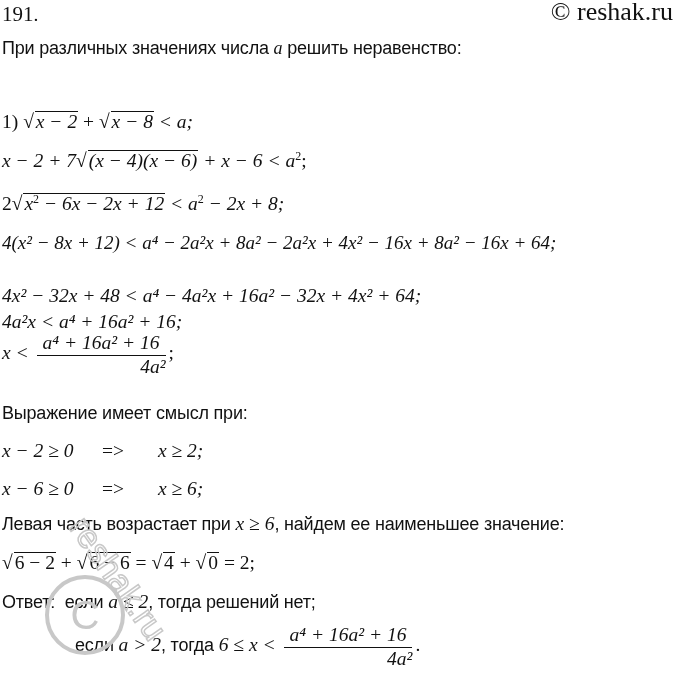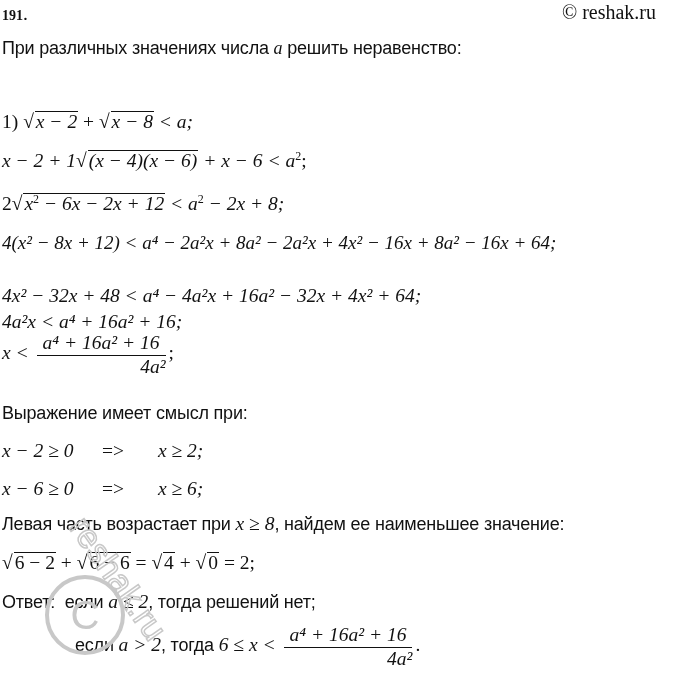--- a/index.html
+++ b/index.html
@@ -1,20 +1,20 @@
 <!DOCTYPE html>
 <html><head>
 <meta charset="utf-8">
 <style>
   html, body { margin:0; padding:0; background:#ffffff; }
   body { width:677px; height:673px; position:relative; overflow:hidden;
          font-family:"Liberation Serif","DejaVu Serif",serif; color:#111; }
   .ln { position:absolute; left:2px; white-space:nowrap; font-size:19.5px; line-height:24px; }
-  .num { font-weight:bold; font-size:14px; }
-  .brand { position:absolute; right:21px; top:0px; font-size:20px; line-height:24px; }
+  .num { font-weight:normal; font-size:21px; }
+  .brand { position:absolute; right:4px; top:0px; font-size:26px; line-height:24px; }
   .txt { font-family:"Liberation Sans","DejaVu Sans",sans-serif; font-size:18px; letter-spacing:-0.2px; }
   i.v { font-style:italic; }
   sup { font-size:12px; vertical-align:7px; line-height:0; }
   .sqrt { display:inline-block; position:relative; }
   .sqrt .rad { display:inline-block; border-top:1.4px solid #111; padding:0 1px; margin-left:1px; line-height:20px; }
   .sqrt .sym { display:inline-block; }
   .frac { display:inline-block; vertical-align:middle; text-align:right; margin:0 3px; }
   .frac .n { display:block; border-bottom:1.4px solid #111; padding:0 6px 1px; line-height:22px; }
   .frac .d { display:block; line-height:22px; }
   .wm { position:absolute; left:40px; top:505px; width:150px; height:180px; pointer-events:none; }
@@ -29,21 +29,21 @@
 
 <div class="ln txt" style="top:36px;text-align:right;">
   <span>При различных значениях числа </span><i class="v" style="font-family:'Liberation Serif',serif;">a</i><span> решить неравенство:</span>
 </div>
 
 <div class="ln" style="top:110px;">
   <span>1) </span><span class="sqrt"><span class="sym">√</span><span class="rad"><i>x − 2</i></span></span><span> + </span><span class="sqrt"><span class="sym">√</span><span class="rad"><i>x − 8</i></span></span><i> &lt; a;</i>
 </div>
 
 <div class="ln" style="top:149px;">
-  <i>x − 2 + 1</i><span class="sqrt"><span class="sym">√</span><span class="rad"><i>(x − 4)(x − 6)</i></span></span><i> + x − 6 &lt; a</i><sup>2</sup><span>;</span>
+  <i>x − 2 + 7</i><span class="sqrt"><span class="sym">√</span><span class="rad"><i>(x − 4)(x − 6)</i></span></span><i> + x − 6 &lt; a</i><sup>2</sup><span>;</span>
 </div>
 
 <div class="ln" style="top:192px;">
   <span>2</span><span class="sqrt"><span class="sym">√</span><span class="rad"><i>x</i><sup>2</sup><i> − 6x − 2x + 12</i></span></span><i> &lt; a</i><sup>2</sup><i> − 2x + 8;</i>
 </div>
 
 <div class="ln" style="top:231px;font-size:19px;"><i>4(x² − 8x + 12) &lt; a⁴ − 2a²x + 8a² − 2a²x + 4x² − 16x + 8a² − 16x + 64;</i></div>
 
 <div class="ln" style="top:284px;"><i>4x² − 32x + 48 &lt; a⁴ − 4a²x + 16a² − 32x + 4x² + 64;</i></div>
 
@@ -55,21 +55,21 @@
 
 <div class="ln txt" style="top:401px;">Выражение имеет смысл при:</div>
 <div class="ln" style="top:439px;">
   <i style="display:inline-block;width:100px;">x − 2 ≥ 0</i><span style="display:inline-block;width:56px;">=&gt;</span><i>x ≥ 2;</i>
 </div>
 <div class="ln" style="top:477px;">
   <i style="display:inline-block;width:100px;">x − 6 ≥ 0</i><span style="display:inline-block;width:56px;">=&gt;</span><i>x ≥ 6;</i>
 </div>
 
 <div class="ln" style="top:512px;">
-  <span class="txt">Левая часть возрастает при </span><i>x ≥ 8</i><span class="txt">, найдем ее наименьшее значение:</span>
+  <span class="txt">Левая часть возрастает при </span><i>x ≥ 6</i><span class="txt">, найдем ее наименьшее значение:</span>
 </div>
 <div class="ln" style="top:551px;">
   <span class="sqrt"><span class="sym">√</span><span class="rad">6 − 2</span></span><span> + </span><span class="sqrt"><span class="sym">√</span><span class="rad">6 − 6</span></span><span> = </span><span class="sqrt"><span class="sym">√</span><span class="rad">4</span></span><span> + </span><span class="sqrt"><span class="sym">√</span><span class="rad">0</span></span><span> = 2;</span>
 </div>
 
 <div class="ln" style="top:590px;">
   <span class="txt">Ответ:</span><span class="txt" style="white-space:pre;">  если </span><i>a ≤ 2</i><span class="txt">, тогда решений нет;</span>
 </div>
 <div class="ln" style="top:624px;left:75px;">
   <span class="txt">если </span><i>a &gt; 2</i><span class="txt">, тогда </span><i>6 ≤ x &lt; </i><span class="frac"><i class="n">a⁴ + 16a² + 16</i><i class="d">4a²</i></span><span>.</span>

